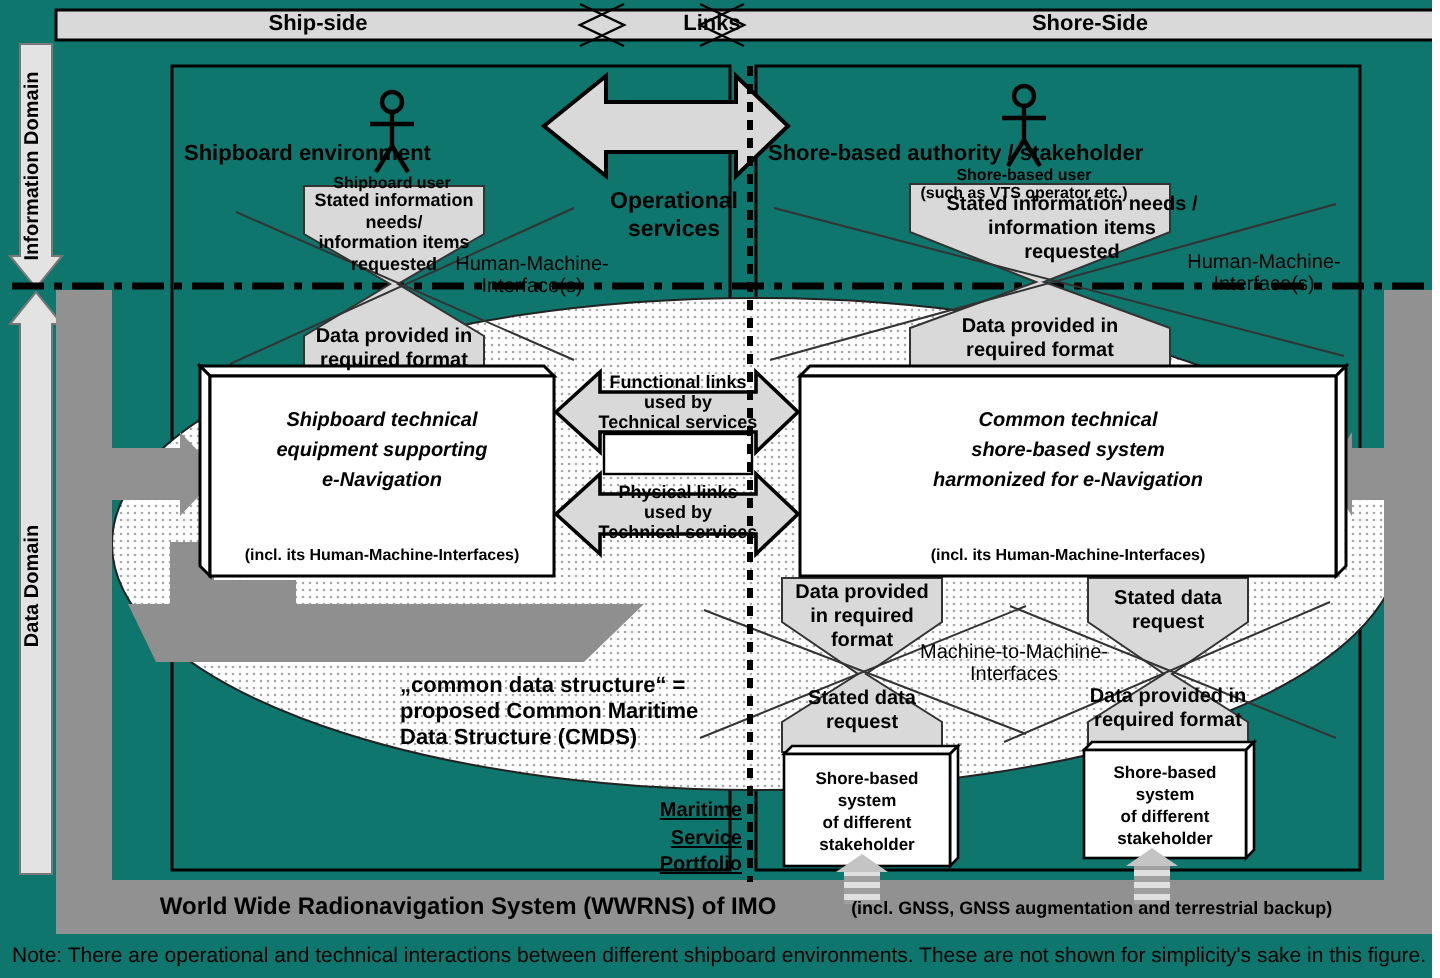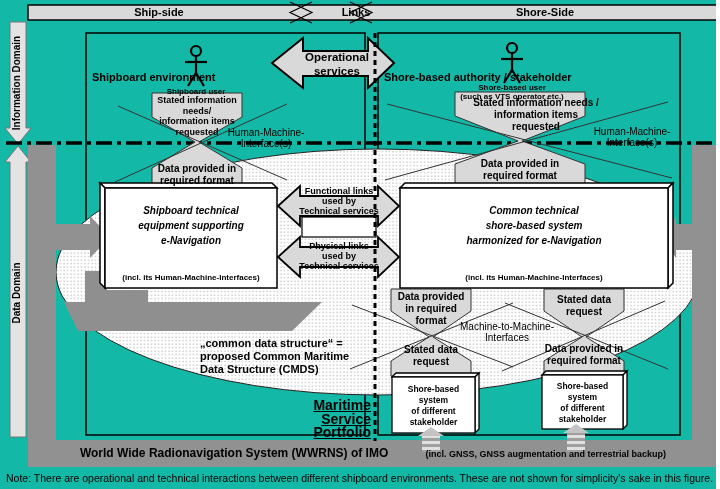--- a/index.html
+++ b/index.html
@@ -1,34 +1,34 @@
 <!DOCTYPE html>
 <html><head>
 <meta charset="utf-8">
 <style>
   html,body{margin:0;padding:0;background:#fff;}
-  #stage{position:relative;width:716px;height:489px;background:#14b8a6;overflow:hidden;
+  #stage{position:relative;width:716px;height:489px;background:#0f766e;overflow:hidden;
          font-family:"Liberation Sans","DejaVu Sans",sans-serif;}
   #diagram-svg{position:absolute;left:0;top:0;}
   .lbl{position:absolute;color:#000;white-space:pre-line;text-align:center;
        font-family:"Liberation Sans","DejaVu Sans",sans-serif;line-height:1.12;}
   .b{font-weight:bold;}
   .band-lbl{font-size:11px;line-height:15px;}
   .rot{transform:rotate(-90deg);transform-origin:center;font-size:10px;line-height:14px;}
   .envtitle{font-size:11px;text-align:left;margin-top:34px;}
   .tiny{font-size:8px;}
   .funnel-t{font-size:9px;line-height:10.5px;}
   .funnel-m{font-size:10px;line-height:12px;}
   .hmi{font-size:10px;font-weight:normal;line-height:11px;}
   .boxtitle{font-size:10px;line-height:15px;font-style:italic;}
   .boxsub{font-size:8px;margin-top:21px;}
-  .arrowlbl{font-size:11.5px;line-height:14px;}
+  .arrowlbl{font-size:11.5px;line-height:14px;margin-top:44px;}
   .linklbl{font-size:9px;line-height:10px;}
   .stake{font-size:8.5px;line-height:11px;}
-  .msp{font-size:14px;line-height:13.5px;text-decoration:underline;text-align:right;}
+  .msp{font-size:10px;line-height:13.5px;text-decoration:underline;text-align:right;}
   .cmds{font-size:11px;line-height:13px;text-align:left;}
   .wwrns{font-size:12px;line-height:27px;white-space:nowrap;}
   .wwrns .sub{font-size:9px;padding-left:34px;}
   .note{font-size:10.5px;font-weight:normal;text-align:left;line-height:13px;}
 </style>
 </head>
 <body>
 
 <div id="stage">
 

